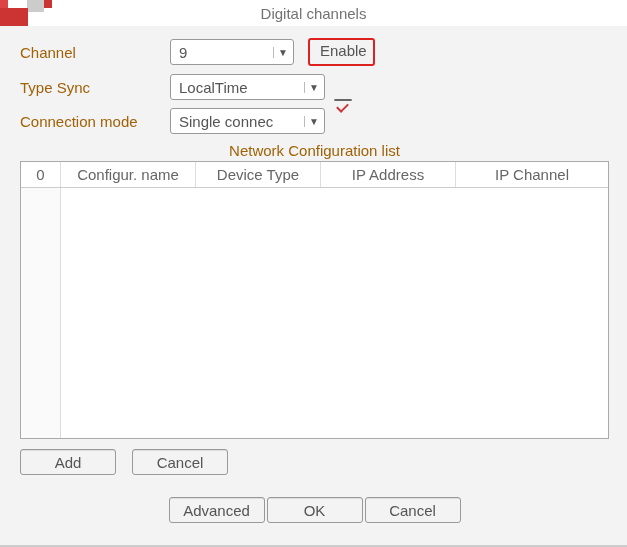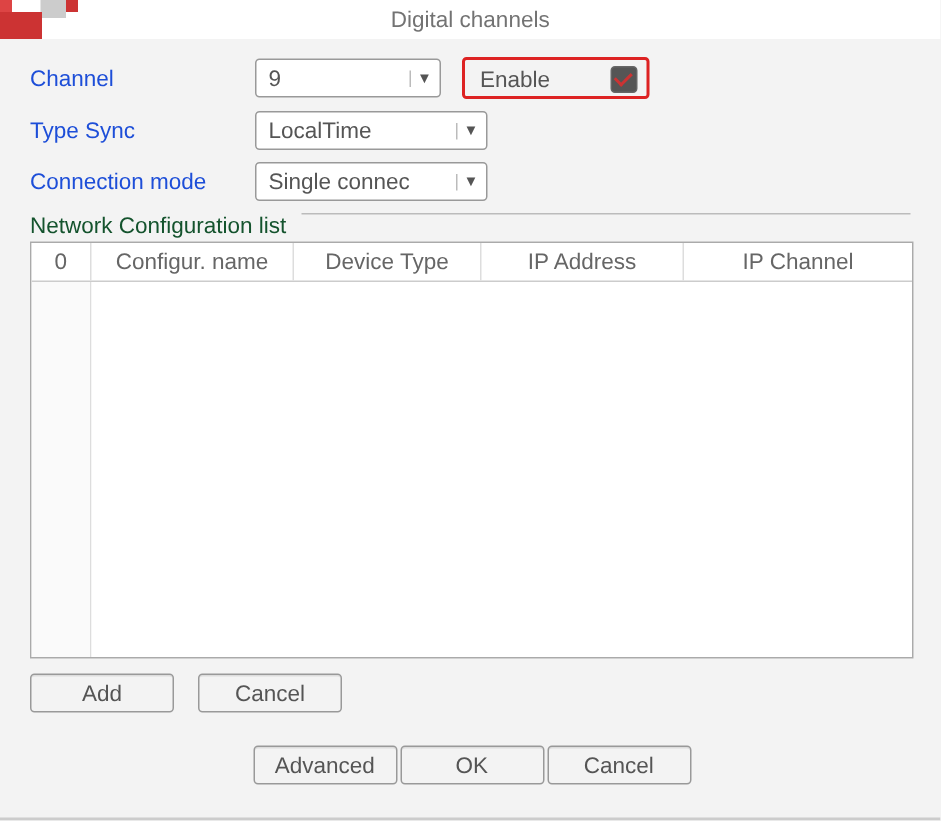--- a/index.html
+++ b/index.html
@@ -41,21 +41,21 @@
       padding: 12px 18px 8px 20px;
       background: #f3f3f3;
     }
     .row {
       display: flex;
       align-items: center;
       margin-bottom: 8px;
     }
     .label {
       width: 150px;
-      color: #1d4ed8;
+      color: #a16207;
       font-size: 15px;
     }
     .select {
       display: inline-flex;
       align-items: center;
       background: #fff;
       border: 1px solid #999;
       border-radius: 3px;
       height: 26px;
       padding: 0 4px 0 8px;
@@ -83,20 +83,21 @@
     .sel-connmode { width: 155px; }
     .enable-box {
       display: inline-flex;
       align-items: center;
       margin-left: 14px;
       border: 2px solid #d22;
       border-radius: 3px;
       height: 28px;
       padding: 2px 6px 0 10px;
       gap: 40px;
+      flex-direction: column;
     }
     .enable-box .txt {
       color: #555;
       font-size: 15px;
     }
     .chk {
       width: 18px;
       height: 18px;
       border: 1px solid #666;
       border-radius: 3px;
@@ -109,25 +110,26 @@
       position: absolute;
       left: 4px;
       top: 1px;
       width: 5px;
       height: 9px;
       border: solid #c33;
       border-width: 0 2px 2px 0;
       transform: rotate(45deg);
     }
     .fieldset-label {
-      color: #14532d;
-      font-size: 15px;
-      display: flex;
-      align-items: flex-start;
+      color: #a16207;
+      font-size: 15px;
+      display: flex;
+      align-items: center;
       margin-top: 4px;
+      flex-direction: column;
     }
     .fieldset-label .line {
       flex: 1;
       height: 1px;
       background: #bbb;
       margin-left: 10px;
       margin-right: 2px;
     }
     .table {
       border: 1px solid #aaa;

